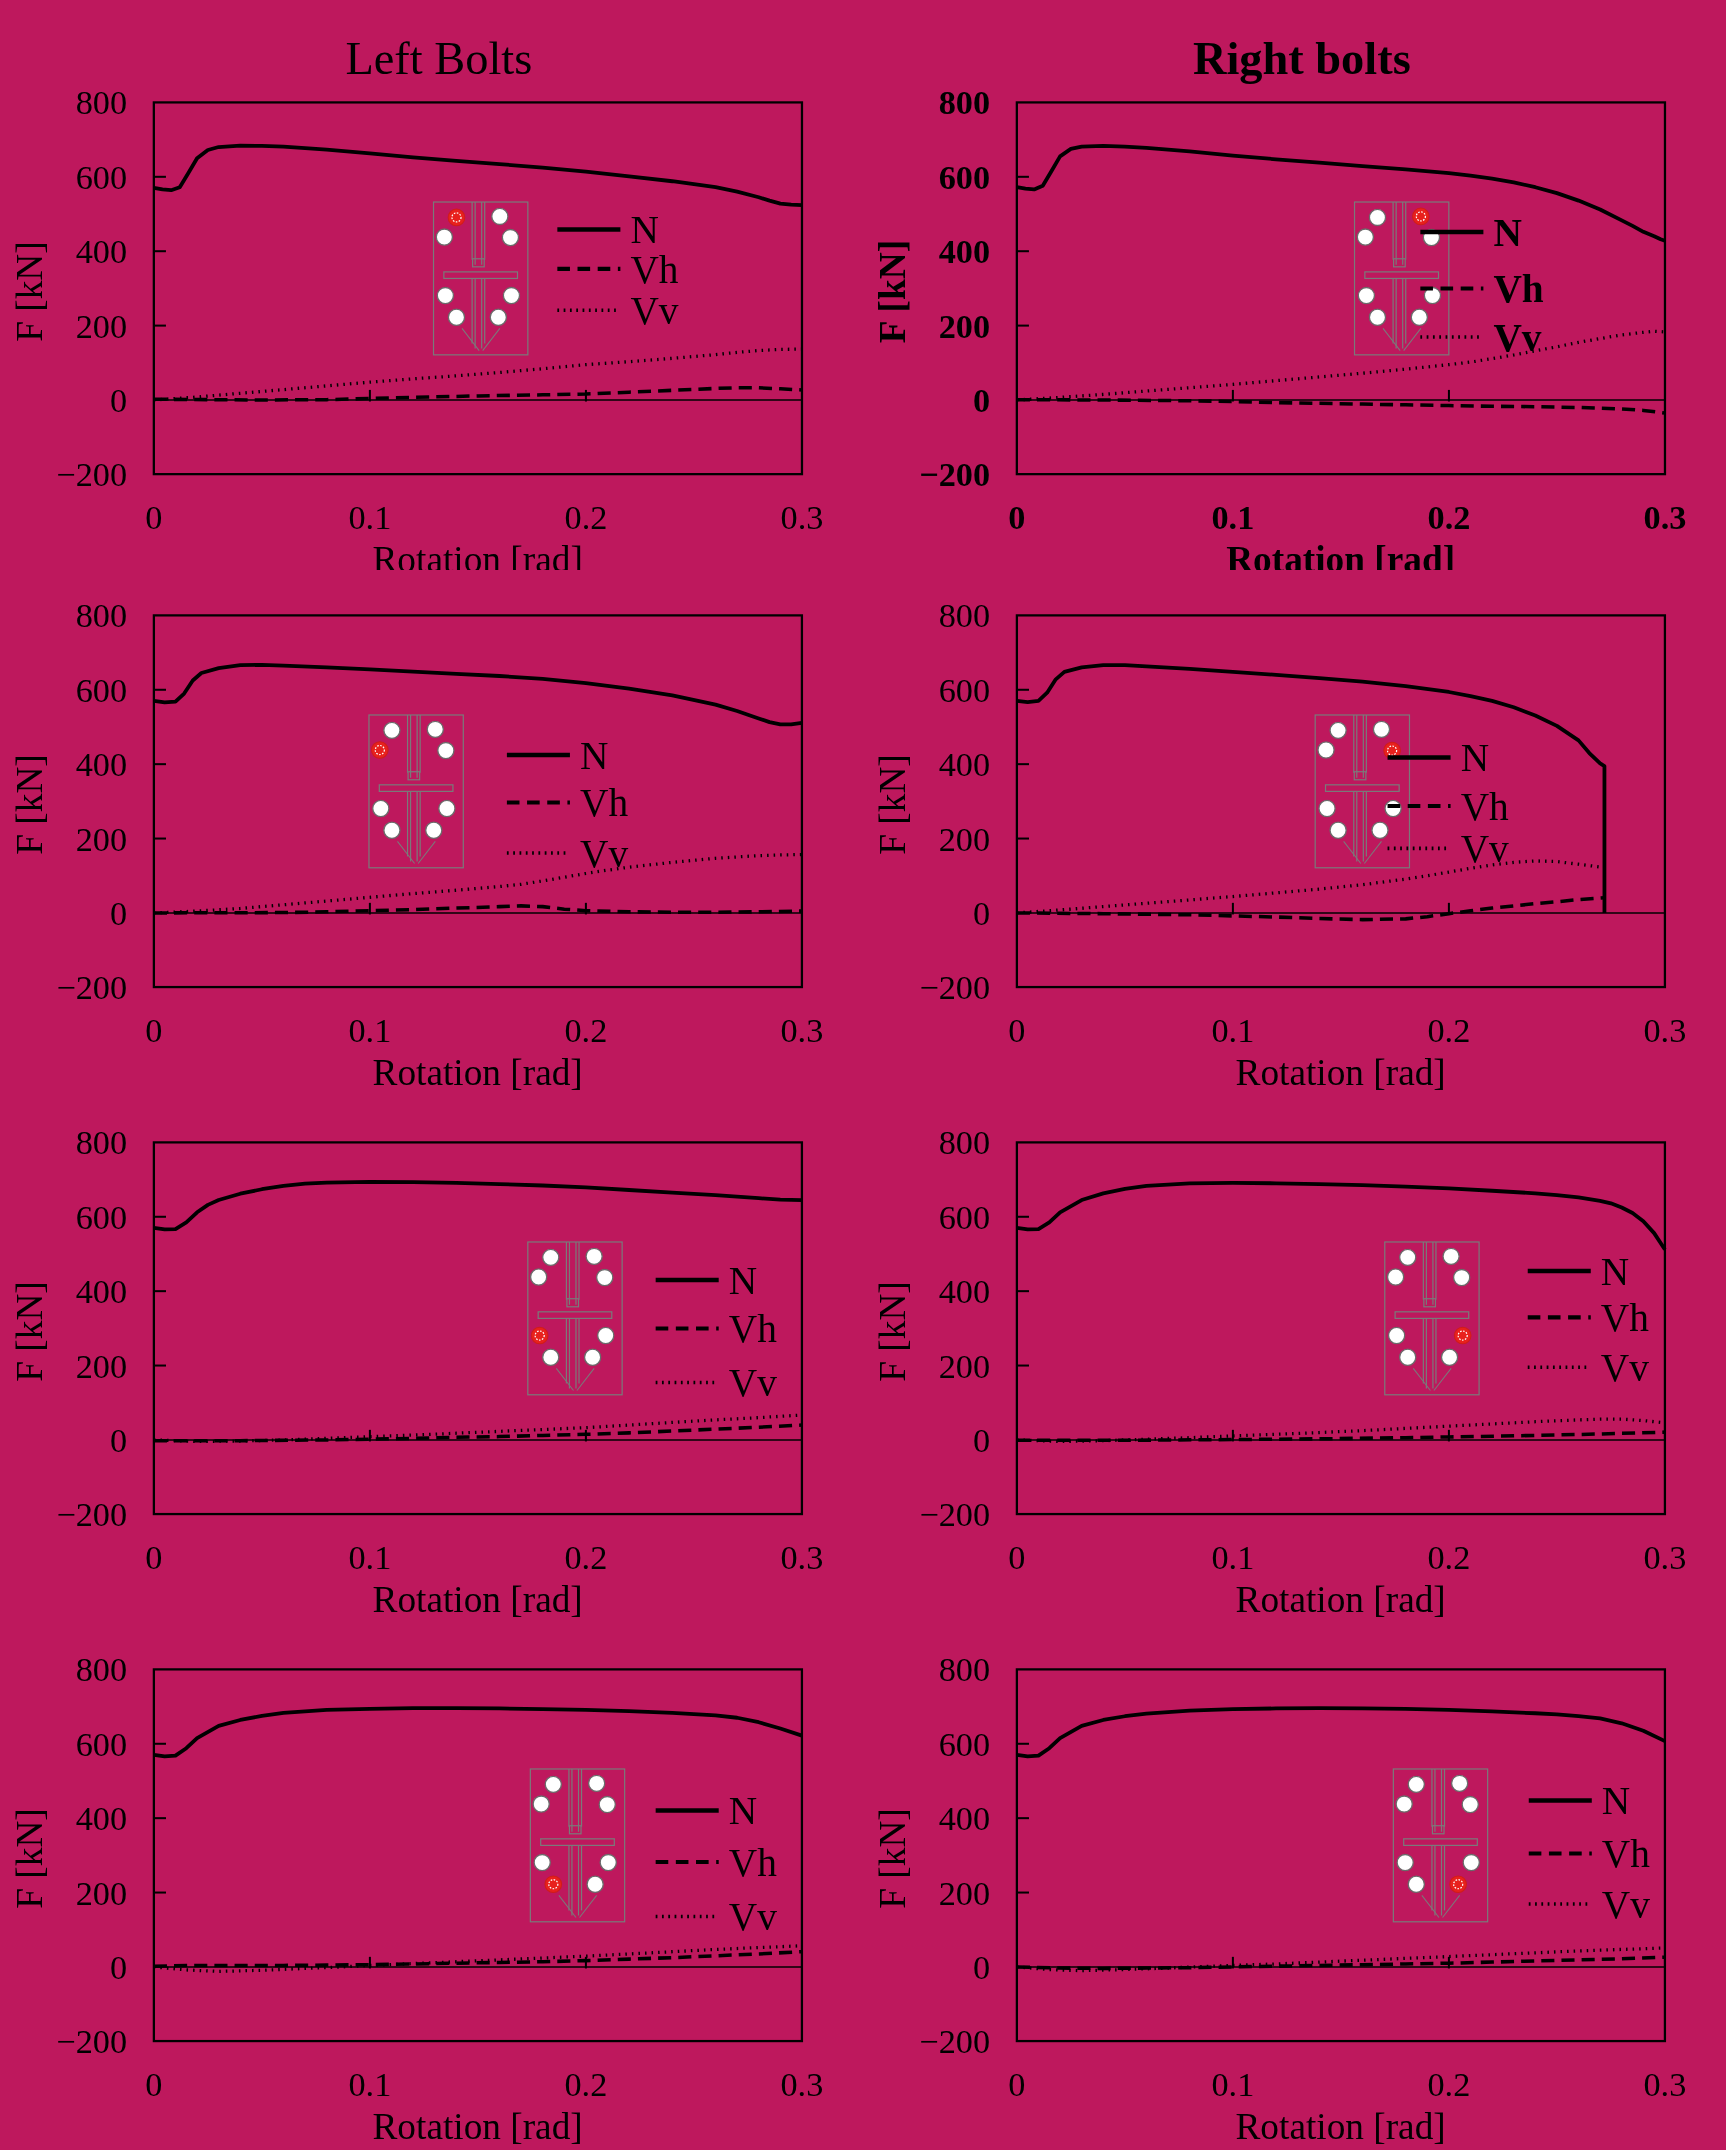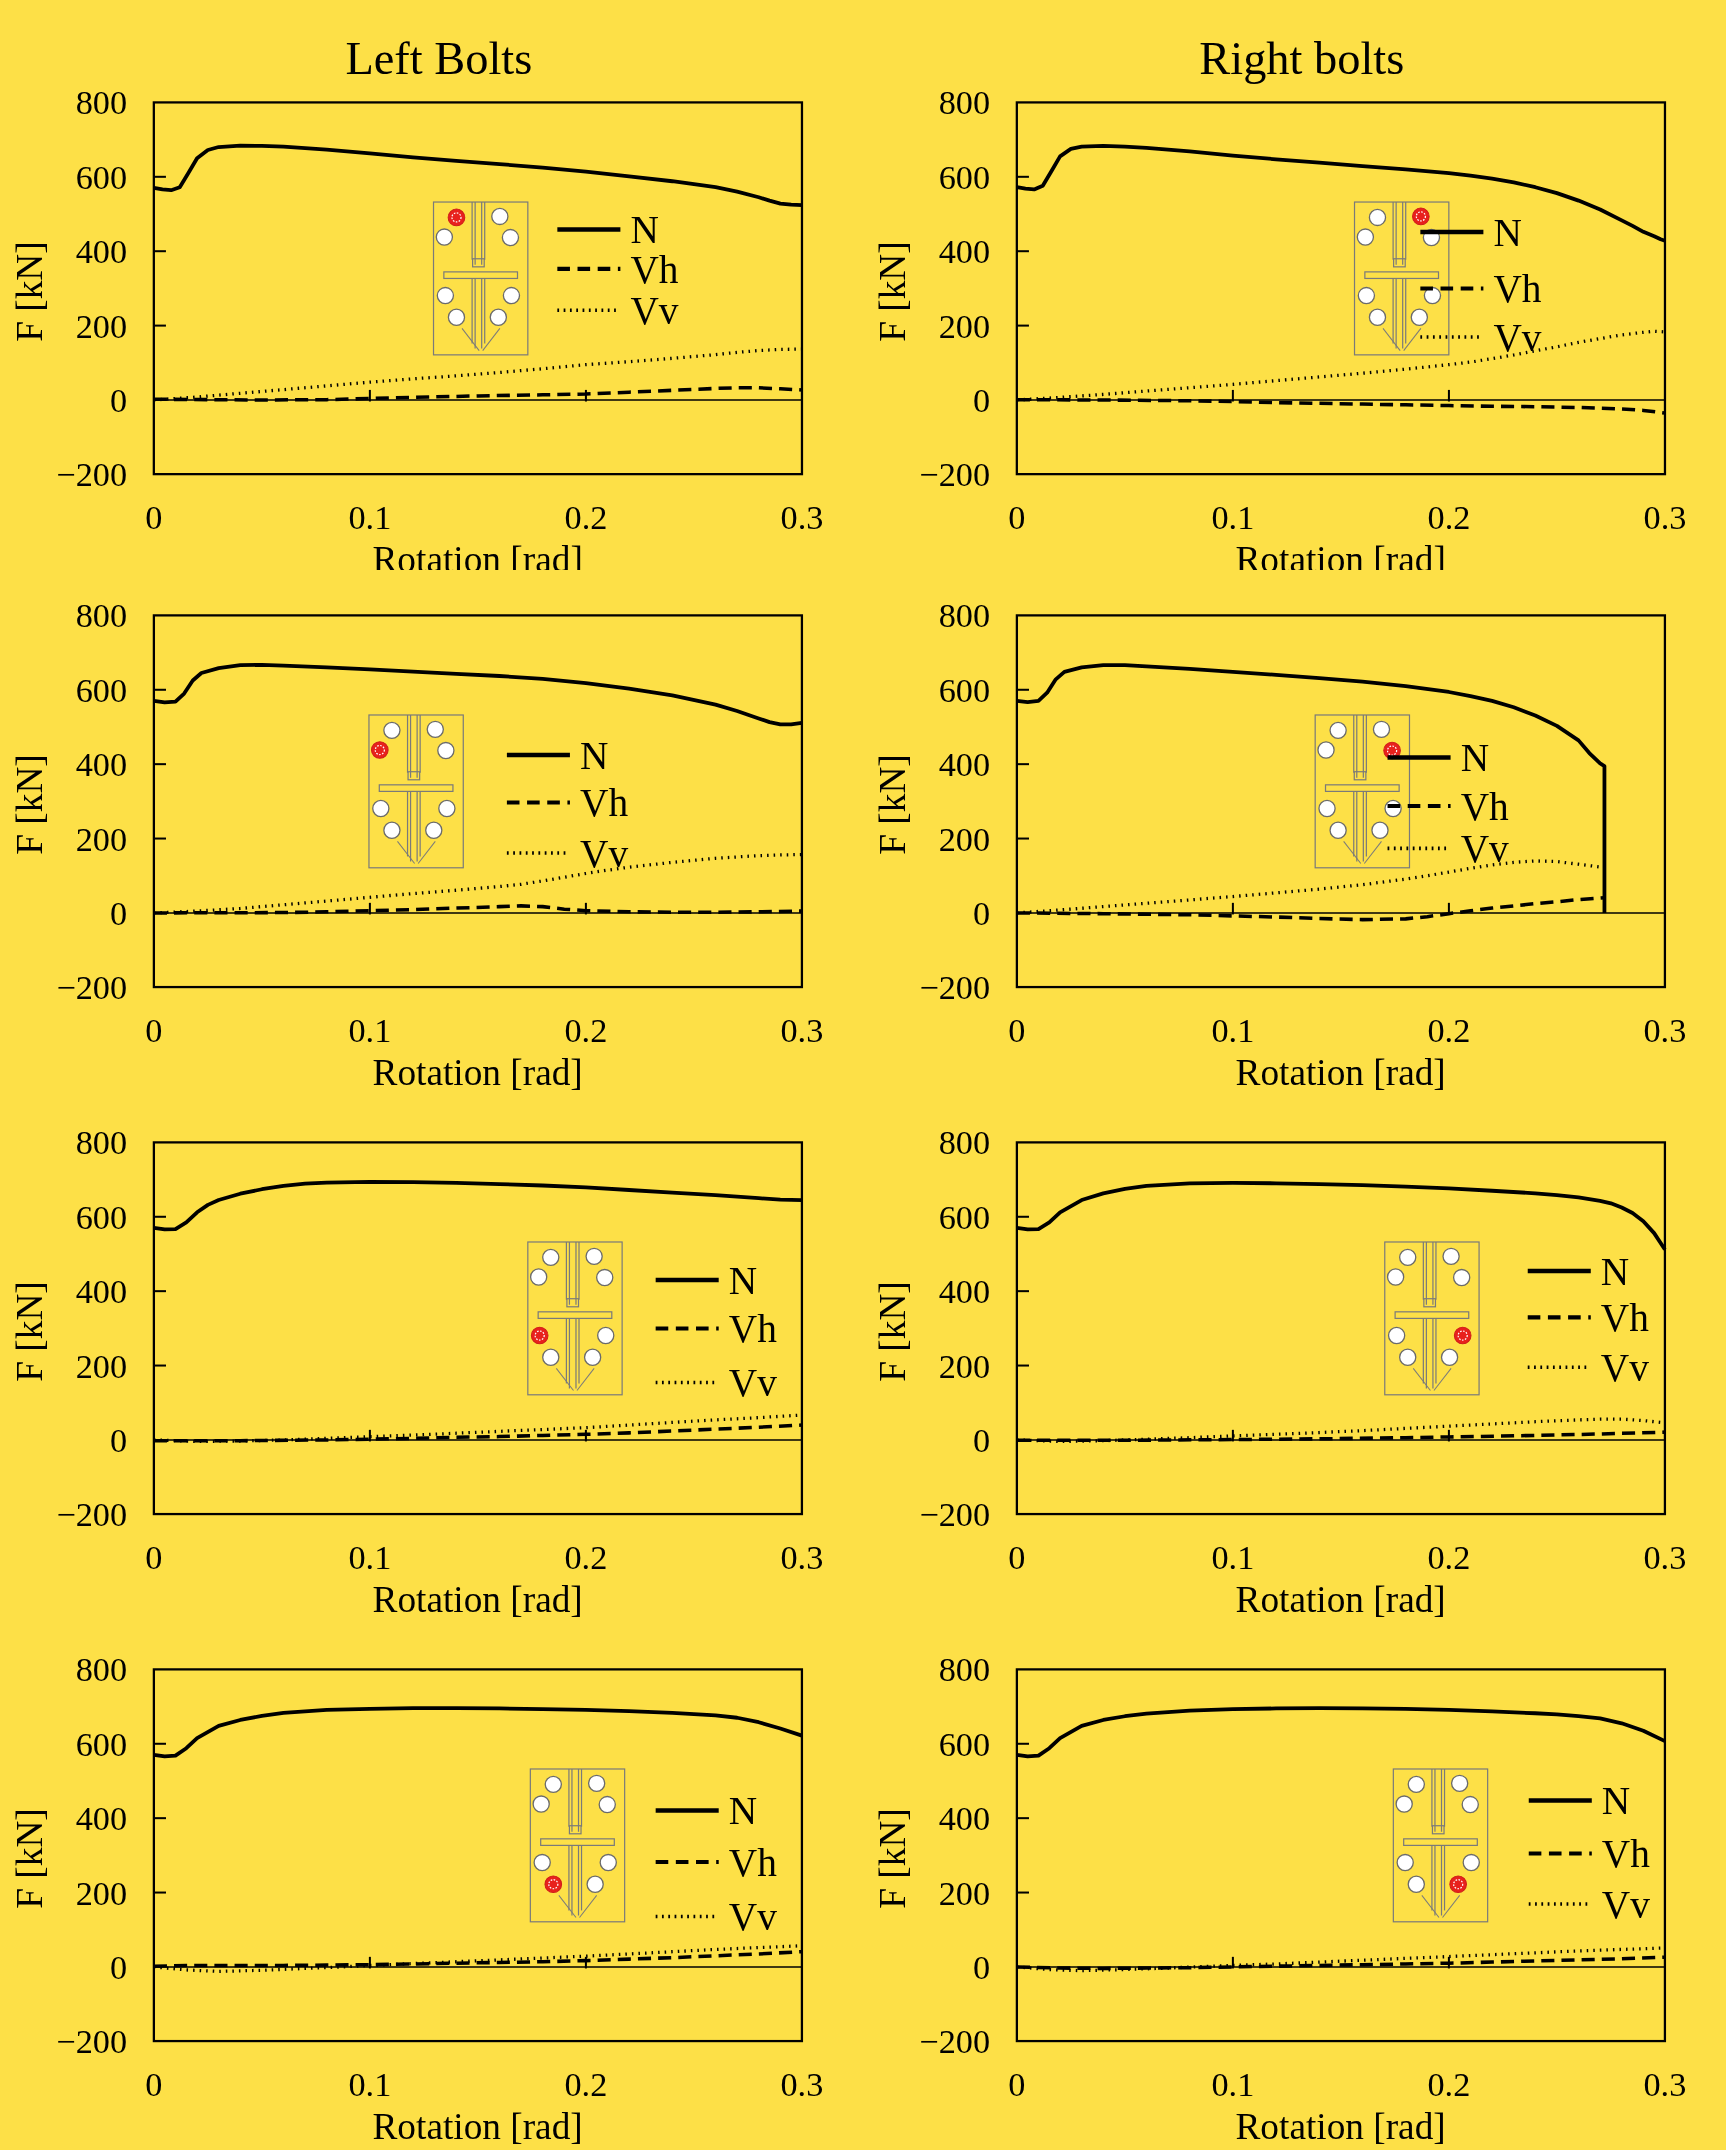--- a/index.html
+++ b/index.html
@@ -1,17 +1,17 @@
 <!DOCTYPE html>
 <html style="font-size:8px"><head>
 <meta charset="utf-8">
 <style>
   html,body{margin:0;padding:0;background:#ffffff;}
   body{width:1726px;height:2151px;position:relative;font-family:"Liberation Serif",serif;}
-  .board{position:absolute;left:0;top:0;width:1726px;height:2151px;background:#fde047;}
+  .board{position:absolute;left:0;top:0;width:1726px;height:2151px;background:#be185d;}
   .panel{position:absolute;margin:0;padding:0;}
   .panel svg{display:block;}
   svg text{font-family:"Liberation Serif",serif;fill:#000000;}
 </style>
 </head>
 <body>
 
 <div class="board">
   <figure class="panel" style="left:0px;    top:0px;">
       <svg viewBox="0 0 1711 1130" width="863" height="570">
@@ -73,21 +73,21 @@
         <g>
           <line x1="1105" y1="455" x2="1230" y2="455" stroke="#000000" stroke-width="9"></line>
           <text x="1250" y="455" font-size="78" text-anchor="start" dy="0.35em">N</text>
           <line x1="1105" y1="533" x2="1230" y2="533" stroke="#000000" stroke-width="8" stroke-dasharray="25 15"></line>
           <text x="1250" y="533" font-size="78" text-anchor="start" dy="0.35em">Vh</text>
           <line x1="1105" y1="615" x2="1230" y2="615" stroke="#000000" stroke-width="7" stroke-dasharray="3.5 9"></line>
           <text x="1250" y="615" font-size="78" text-anchor="start" dy="0.35em">Vv</text>
         </g>
       </svg>
     </figure>
-  <figure class="panel" style="left:863px; top:0px;">
+  <figure class="panel" style="left:863px; top:0px;font-weight:bold;">
       <svg viewBox="0 0 1711 1130" width="863" height="570">
         <text x="870" y="115" font-size="92" text-anchor="middle" dy="0.35em">Right bolts</text>
         <rect x="305" y="203" width="1285" height="737" fill="none" stroke="#000000" stroke-width="4.5"></rect>
         <line x1="305" y1="793" x2="1590" y2="793" stroke="#000000" stroke-width="3"></line>
         <g>
           <line x1="305" y1="350.5" x2="329" y2="350.5" stroke="#000000" stroke-width="4"></line>
           <line x1="305" y1="498" x2="329" y2="498" stroke="#000000" stroke-width="4"></line>
           <line x1="305" y1="645.5" x2="329" y2="645.5" stroke="#000000" stroke-width="4"></line>
         </g>
         <g>

